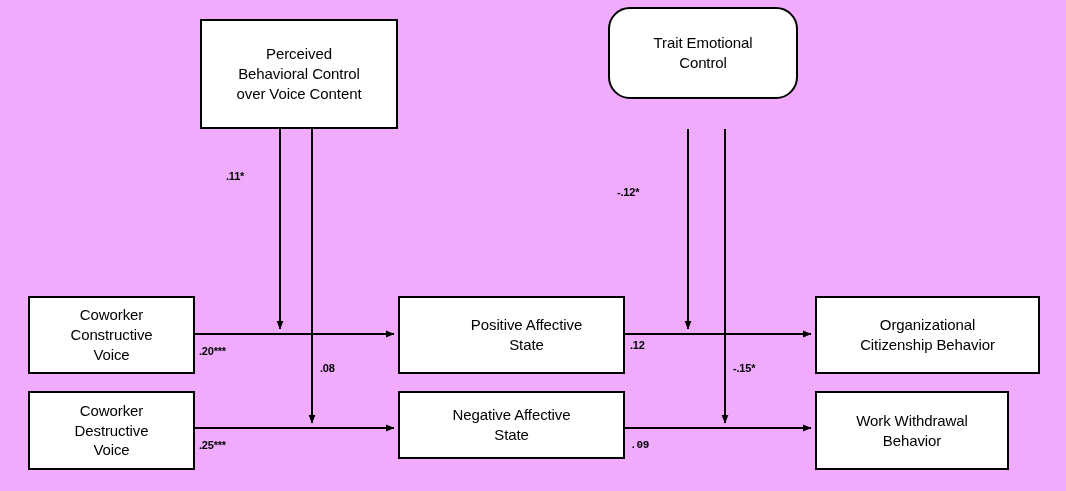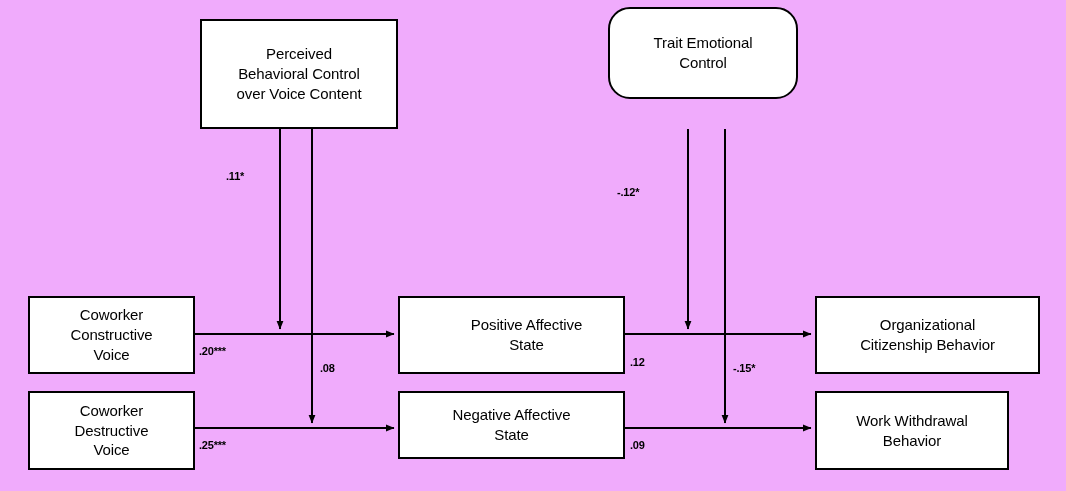--- a/index.html
+++ b/index.html
@@ -114,19 +114,19 @@
   <div class="path-label" style="left:226px; top:170px;">.11*</div>
 
   <div class="path-label" style="left:617px; top:186px;">-.12*</div>
 
   <div class="path-label" style="left:199px; top:345px;">.20***</div>
 
   <div class="path-label" style="left:320px; top:362px;">.08</div>
 
   <div class="path-label" style="left:199px; top:439px;">.25***</div>
 
-  <div class="path-label" style="left:630px; top:356px;">.12</div>
+  <div class="path-label" style="left:630px; top:339px;">.12</div>
 
   <div class="path-label" style="left:733px; top:362px;">-.15*</div>
 
-  <div class="path-label" style="left:630px; top:439px;">.09</div>
+  <div class="path-label" style="left:630px; top:439px;font-family:Liberation Mono, monospace;">.09</div>
 
 </div>
 
 </body></html>

